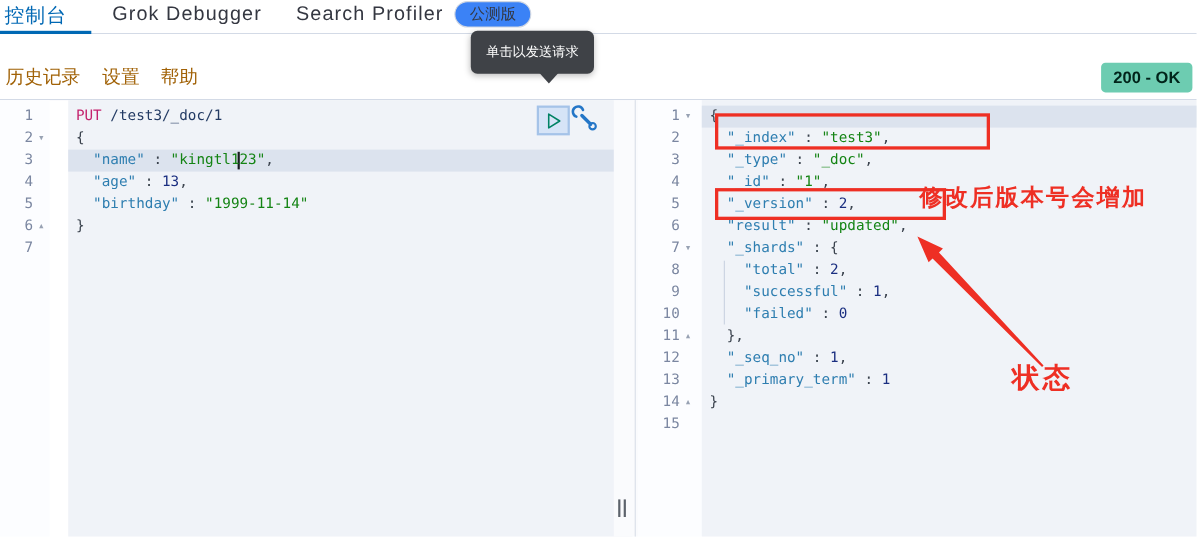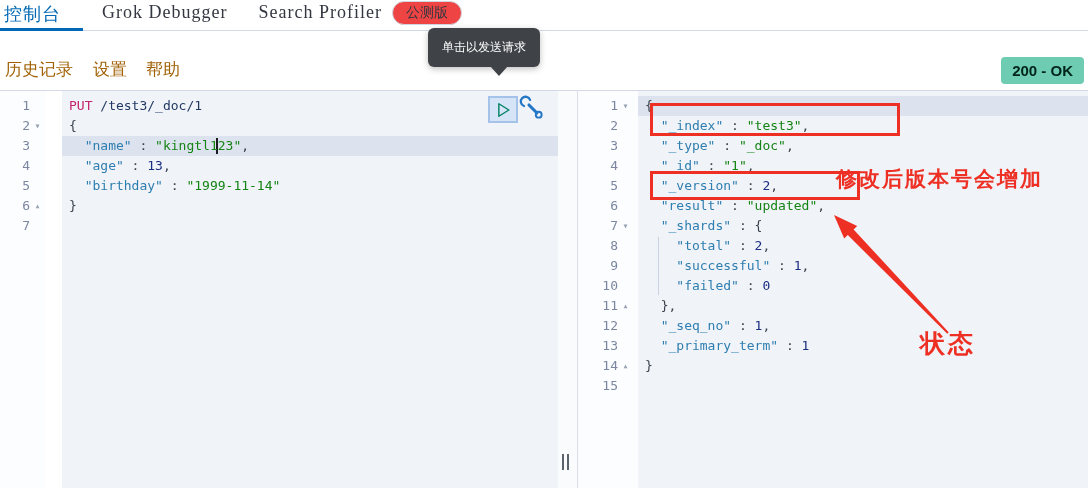--- a/index.html
+++ b/index.html
@@ -2,26 +2,26 @@
 <html><head>
 <meta charset="utf-8">
 <style>
   * { margin:0; padding:0; box-sizing:border-box; }
   html,body { background:#fff; }
   body { font-family:"Liberation Sans","DejaVu Sans",sans-serif; color:#343741; }
   #app { position:relative; width:1088px; height:488px; overflow:hidden; background:#fff; }
 
   
   .tabbar { position:absolute; left:0; top:0; width:1088px; height:31px;
-            border-bottom:1px solid #d3dae6; display:flex; align-items:flex-start; background:#fff;font-family:Liberation Serif, serif; }
+            border-bottom:1px solid #d3dae6; display:flex; align-items:flex-start; background:#fff; }
   .tab { font-size:18px; letter-spacing:1px; color:#343741; padding-top:2px; cursor:pointer; white-space:nowrap; }
   .tab.active { color:#0068b4; }
   .tab-underline { position:absolute; left:0; top:28px; width:83px; height:3px; background:#0068b4; }
   .beta-badge { margin-left:10px; margin-top:1px; font-size:14px; color:#343741;
-                border:1px solid #cfd6e2; border-radius:13px; padding:2px 13px; background:#ef4444; white-space:nowrap; }
+                border:1px solid #cfd6e2; border-radius:13px; padding:2px 13px; background:#3b82f6; white-space:nowrap; }
 
   
   .toolbar { position:absolute; left:0; top:31px; width:1088px; height:58px; background:#fff; }
   .toolbar a { position:absolute; top:27px; font-size:17px; color:#a16207; text-decoration:none; cursor:pointer; white-space:nowrap; }
   .status-badge { position:absolute; right:4px; top:26px; background:#6dccb1; color:#01241a;
                   font-size:15px; padding:5px 11px; border-radius:4px;font-weight:bold; }
 
   
   .tooltip { position:absolute; left:428px; top:28px; z-index:20; background:#3f4247; color:#fff;
              font-size:12px; padding:11px 14px; border-radius:6px; white-space:nowrap;

